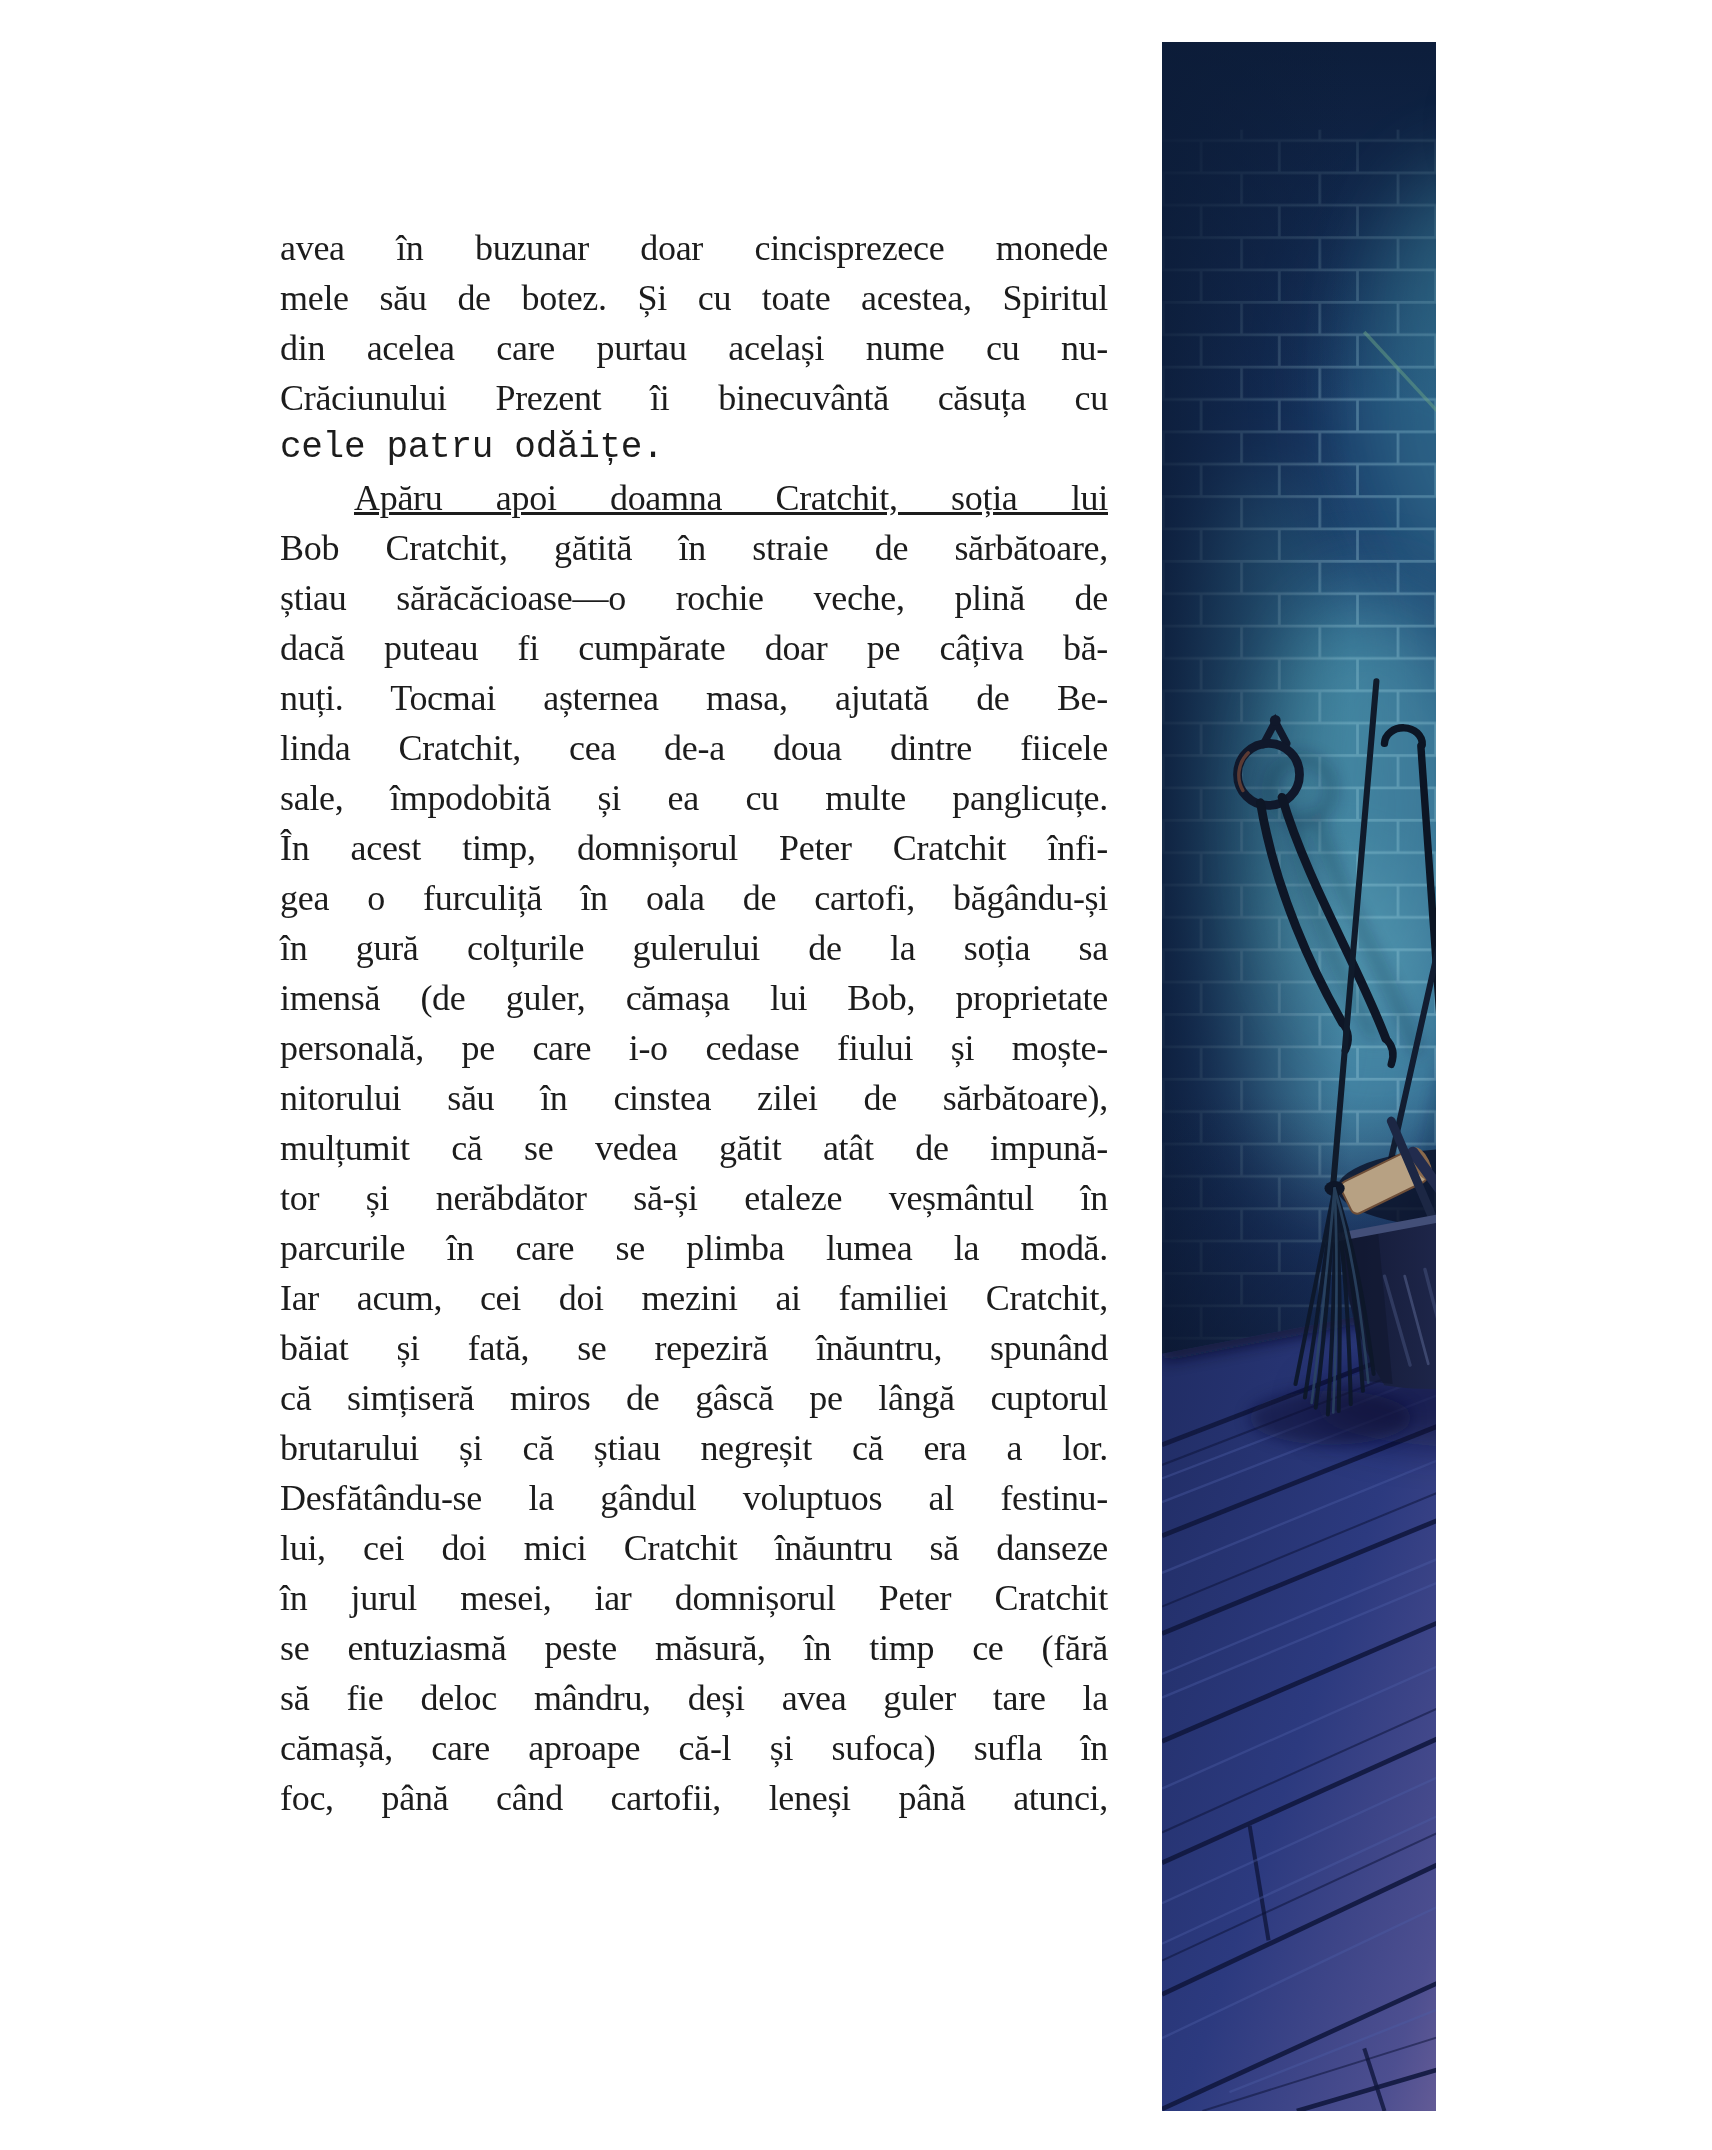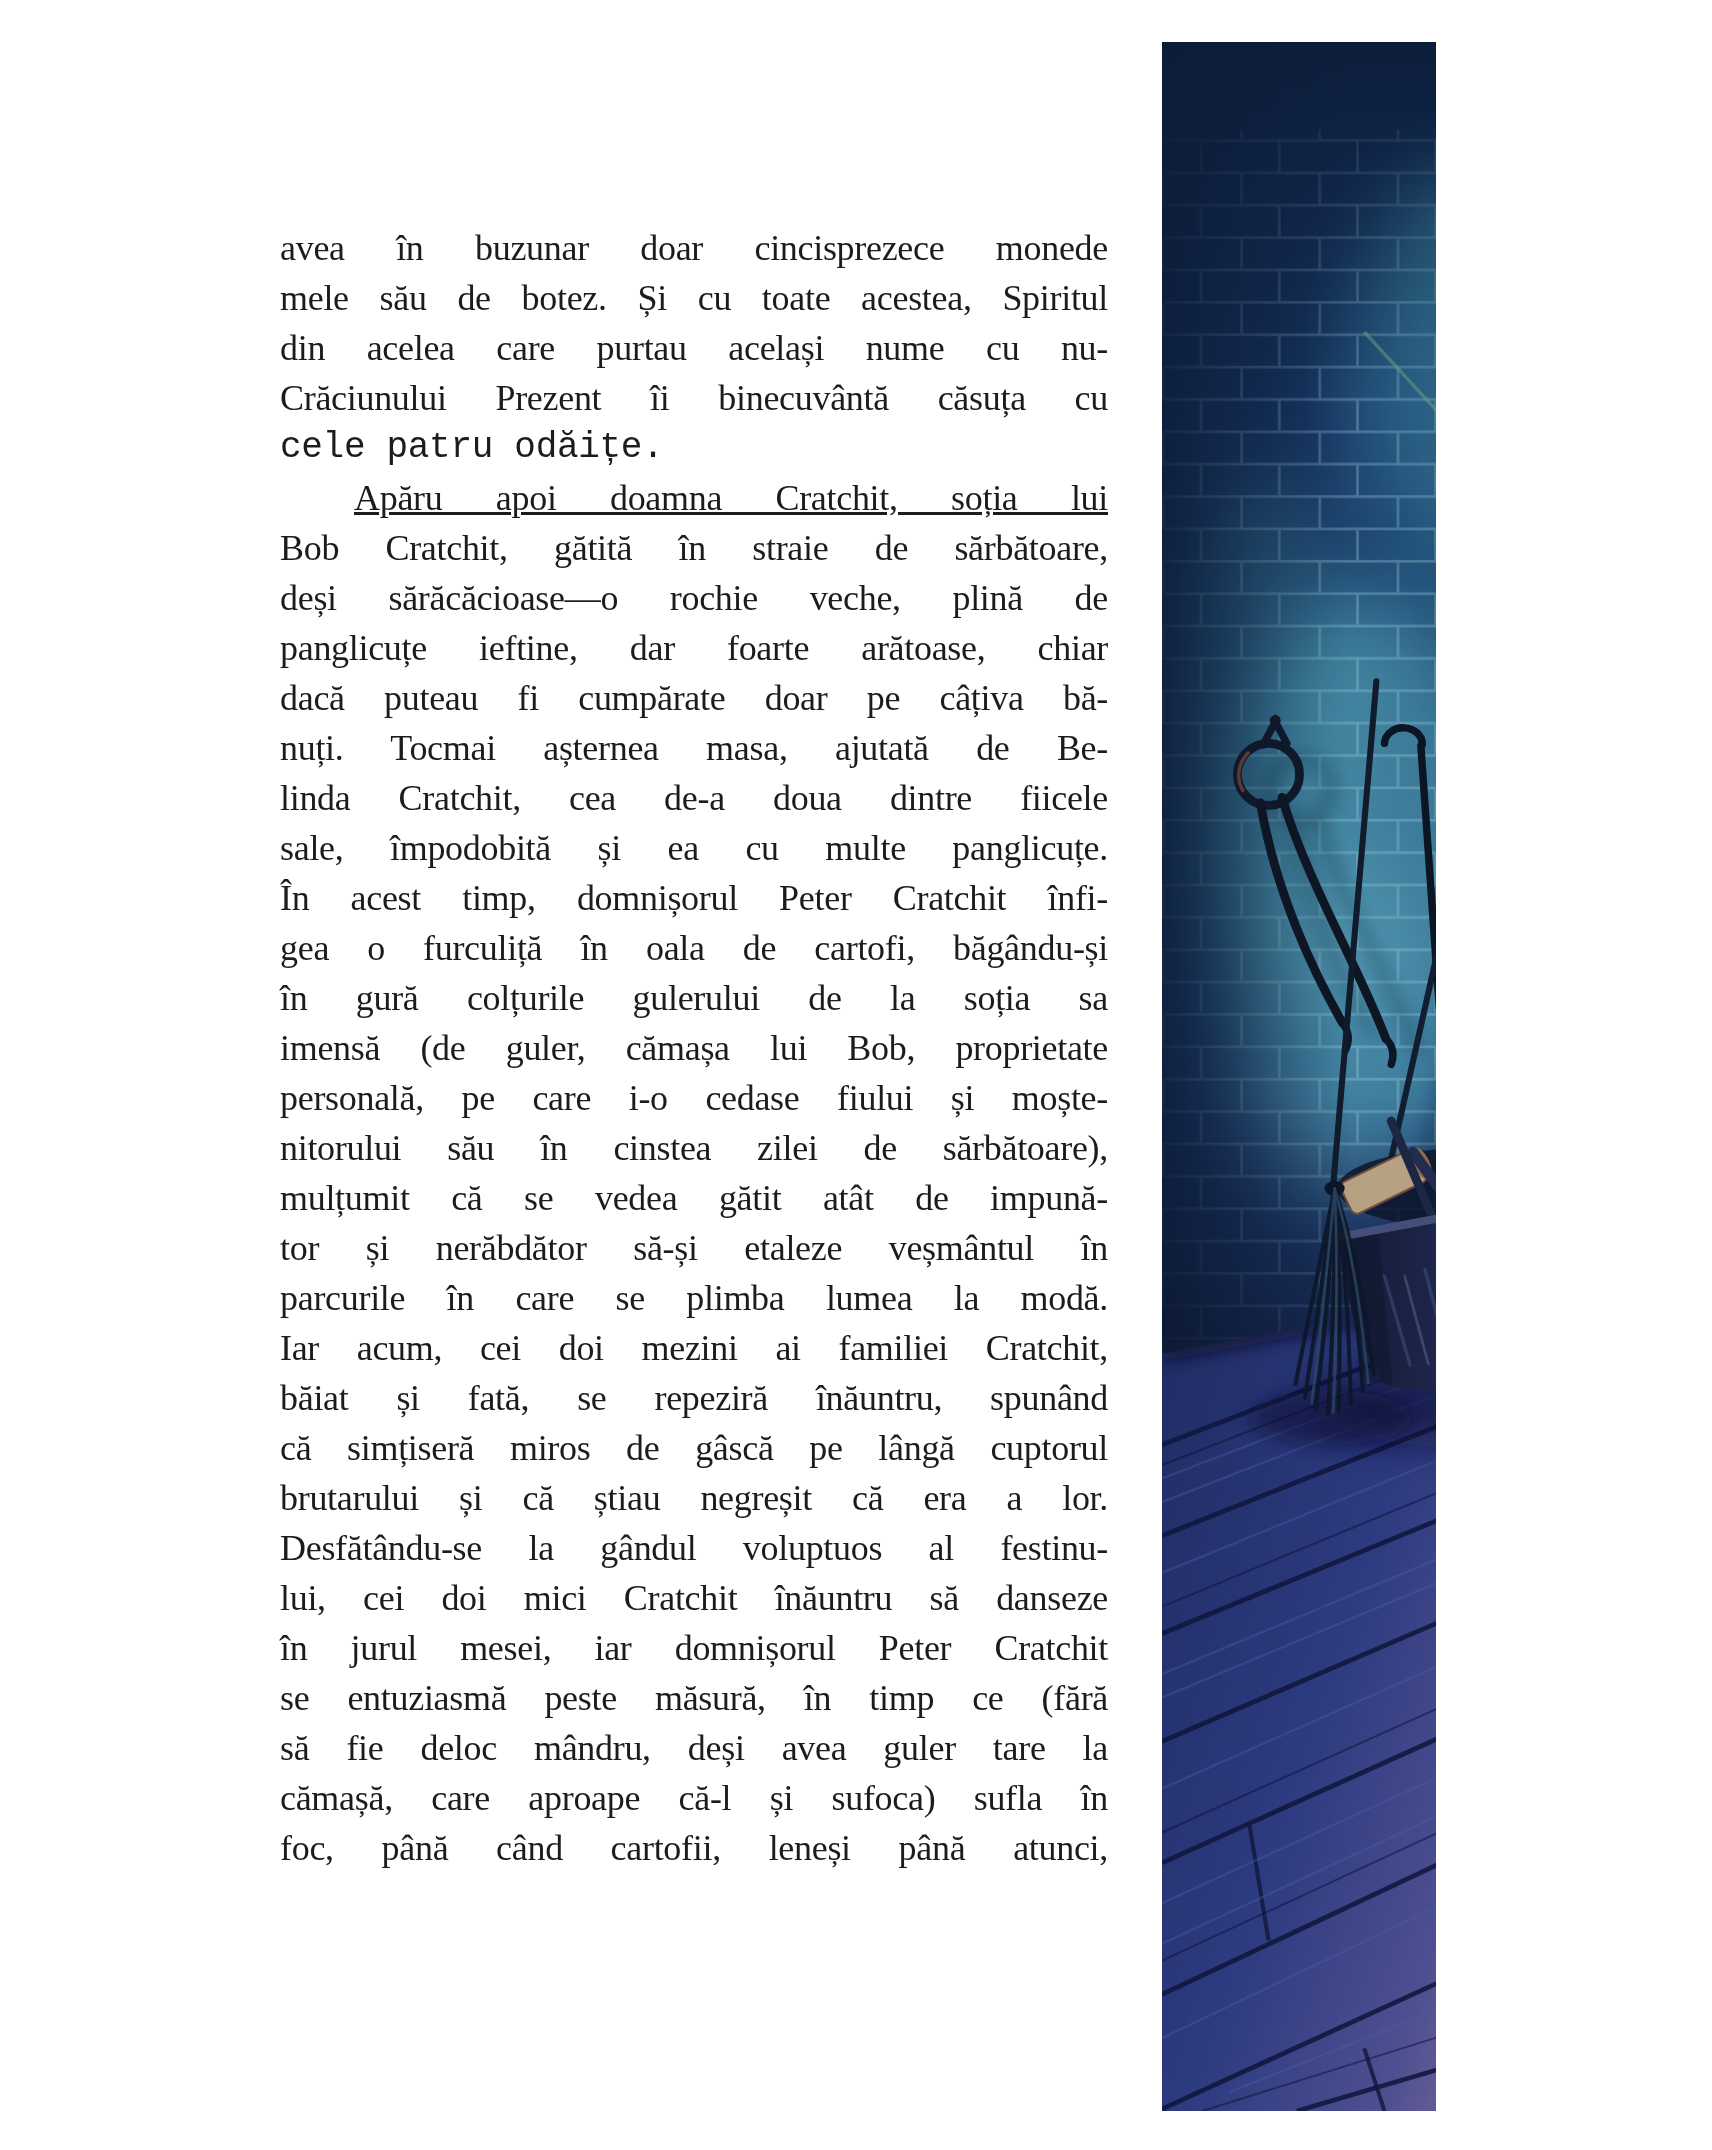--- a/index.html
+++ b/index.html
@@ -23,22 +23,21 @@
       <div class="para">
         <div class="line">avea în buzunar doar cincisprezece monede</div>
         <div class="line">mele său de botez. Și cu toate acestea, Spiritul</div>
         <div class="line">din acelea care purtau același nume cu nu-</div>
         <div class="line">Crăciunului Prezent îi binecuvântă căsuța cu</div>
         <div class="line last">cele patru odăițe.</div>
       </div>
       <div class="para">
         <div class="line indent">Apăru apoi doamna Cratchit, soția lui</div>
         <div class="line">Bob Cratchit, gătită în straie de sărbătoare,</div>
-        <div class="line">deși sărăcăcioase—o rochie veche, plină de</div>
-        <div class="line">panglicuțe ieftine, dar foarte arătoase, chiar</div>
+        <div class="line">știau sărăcăcioase—o rochie veche, plină de</div>
         <div class="line">dacă puteau fi cumpărate doar pe câțiva bă-</div>
         <div class="line">nuți. Tocmai așternea masa, ajutată de Be-</div>
         <div class="line">linda Cratchit, cea de-a doua dintre fiicele</div>
         <div class="line">sale, împodobită și ea cu multe panglicuțe.</div>
         <div class="line">În acest timp, domnișorul Peter Cratchit înfi-</div>
         <div class="line">gea o furculiță în oala de cartofi, băgându-și</div>
         <div class="line">în gură colțurile gulerului de la soția sa</div>
         <div class="line">imensă (de guler, cămașa lui Bob, proprietate</div>
         <div class="line">personală, pe care i-o cedase fiului și moște-</div>
         <div class="line">nitorului său în cinstea zilei de sărbătoare),</div>

